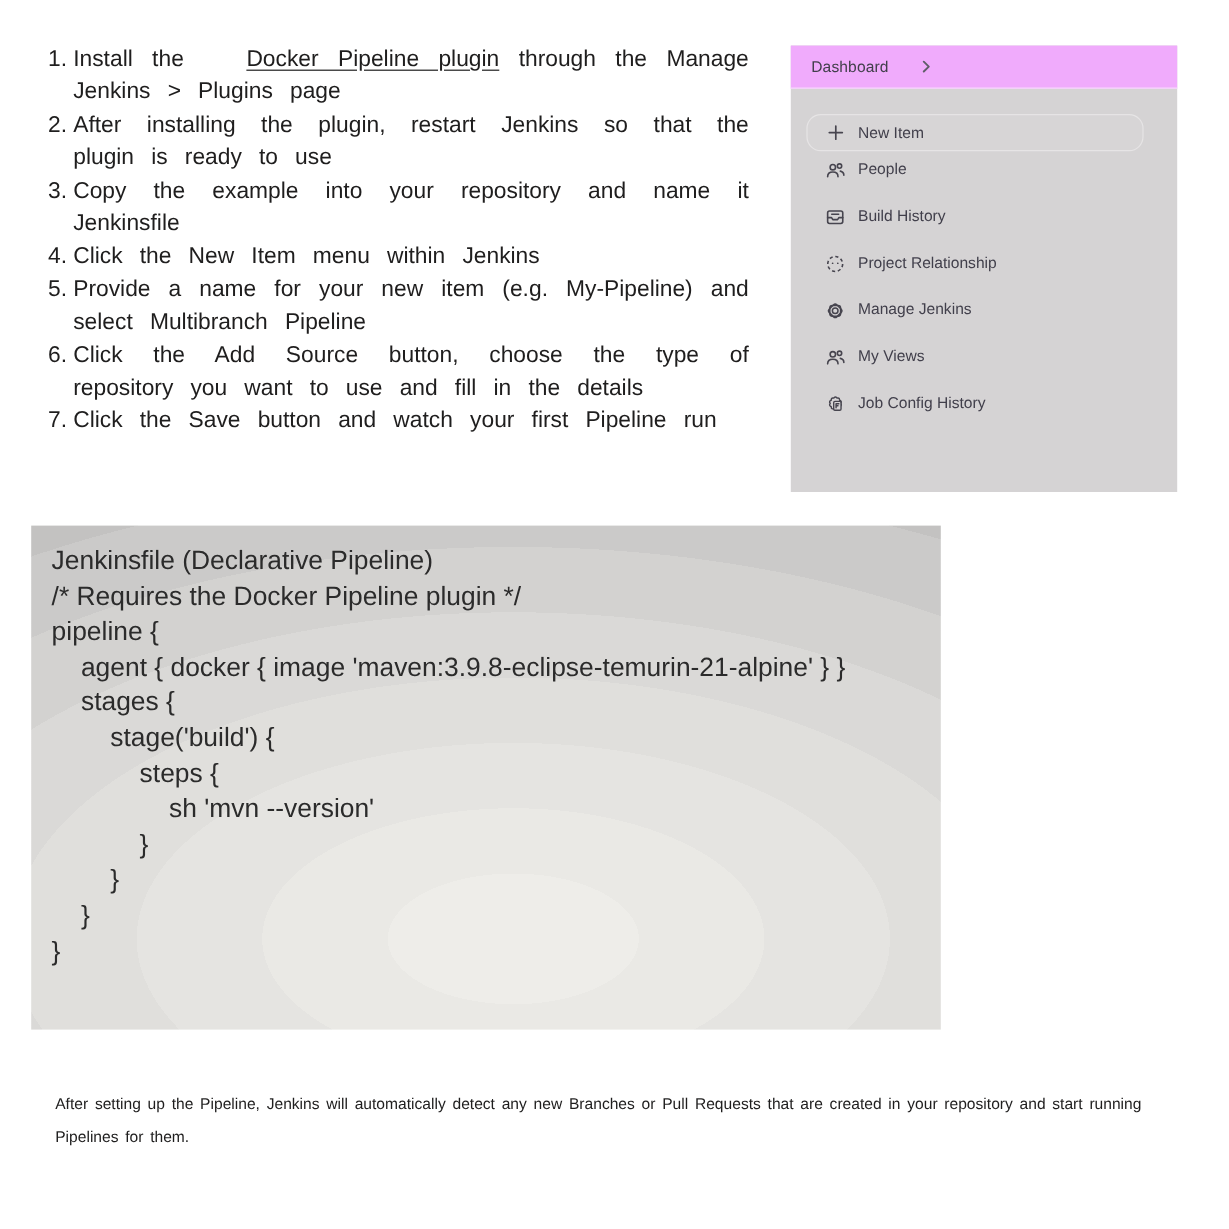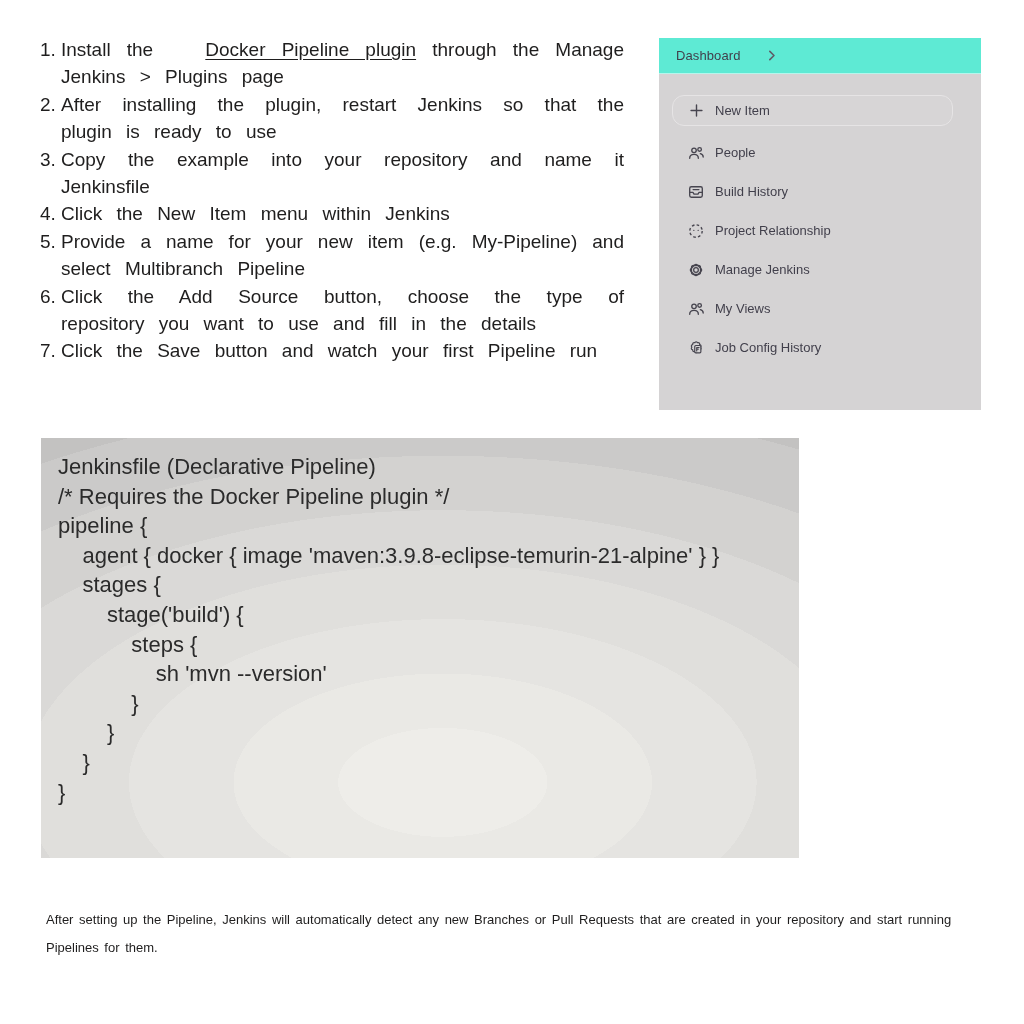--- a/index.html
+++ b/index.html
@@ -18,43 +18,43 @@
   .step .num{flex:0 0 21px;width:21px;}
   .step .txt{flex:1;text-align:justify;word-spacing:9px;}
   .link-underline{color:inherit;text-decoration:underline;text-underline-offset:3px;cursor:pointer;margin-left:36px;}
 
   
   .sidebar{
     position:absolute;left:659px;top:38px;width:322px;height:372px;
     background:#d5d3d4;color:#413f4b;
   }
   .breadcrumb-bar{
-    height:36px;background:#5eead4;border-bottom:1px solid rgba(255,255,255,.55);
+    height:36px;background:#f0abfc;border-bottom:1px solid rgba(255,255,255,.55);
     display:flex;align-items:center;padding:0 17px;box-sizing:border-box;
     font-size:13px;letter-spacing:.1px;
   }
   .breadcrumb-bar .crumb{cursor:pointer;}
   .breadcrumb-bar .chev{margin-left:27px;display:flex;align-items:center;}
   .new-item-btn{
     margin:21px 28px 0 13px;height:31px;box-sizing:border-box;
     border:1px solid #e6e4e5;border-radius:12px;background:rgba(255,255,255,.05);
     display:flex;align-items:center;padding-left:14px;gap:10px;
     font-size:13px;cursor:pointer;
   }
   .menu-items{margin-top:7px;}
   .menu-item{
-    height:39px;display:flex;align-items:center;padding-left:28px;gap:10px;
+    height:39px;display:flex;padding-left:28px;gap:10px;
     font-size:13px;cursor:pointer;
   }
   .mi-icon{width:18px;height:18px;display:flex;align-items:center;justify-content:center;flex:0 0 18px;}
   .mi-icon svg{display:block;}
 
   
   .code-block{
-    position:absolute;left:41px;top:438px;width:758px;height:420px;box-sizing:border-box;
+    position:absolute;left:26px;top:438px;width:758px;height:420px;box-sizing:border-box;
     padding:14px 0 0 17px;color:#2b2b2b;
     background:radial-gradient(ellipse 115% 108% at 53% 82%,
       #eeede9 0%, #eeede9 12%,
       #eae9e5 12%, #eae9e5 24%,
       #e5e4e1 24%, #e5e4e1 36%,
       #e0dfdc 36%, #e0dfdc 48%,
       #dad9d7 48%, #dad9d7 60%,
       #d3d2d0 60%, #d3d2d0 72%,
       #cbcac9 72%, #cbcac9 84%,
       #c3c2c1 84%, #c3c2c1 100%);

